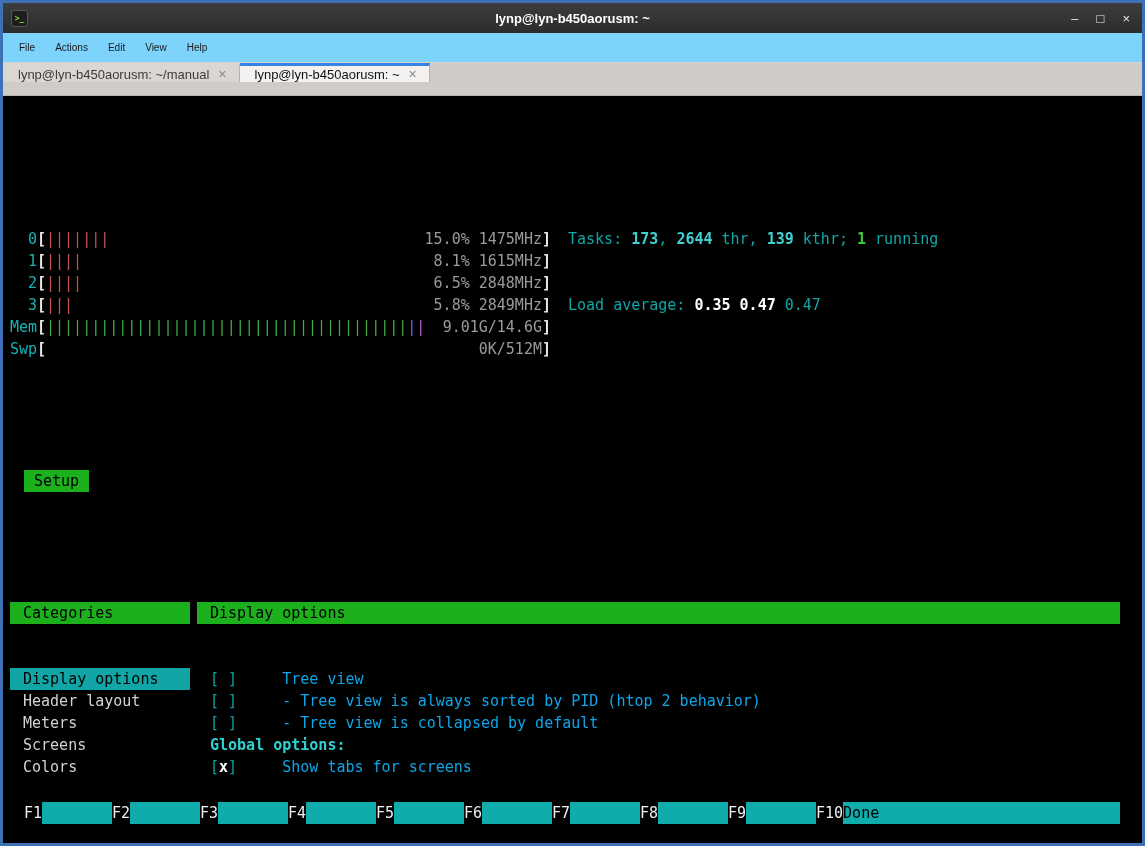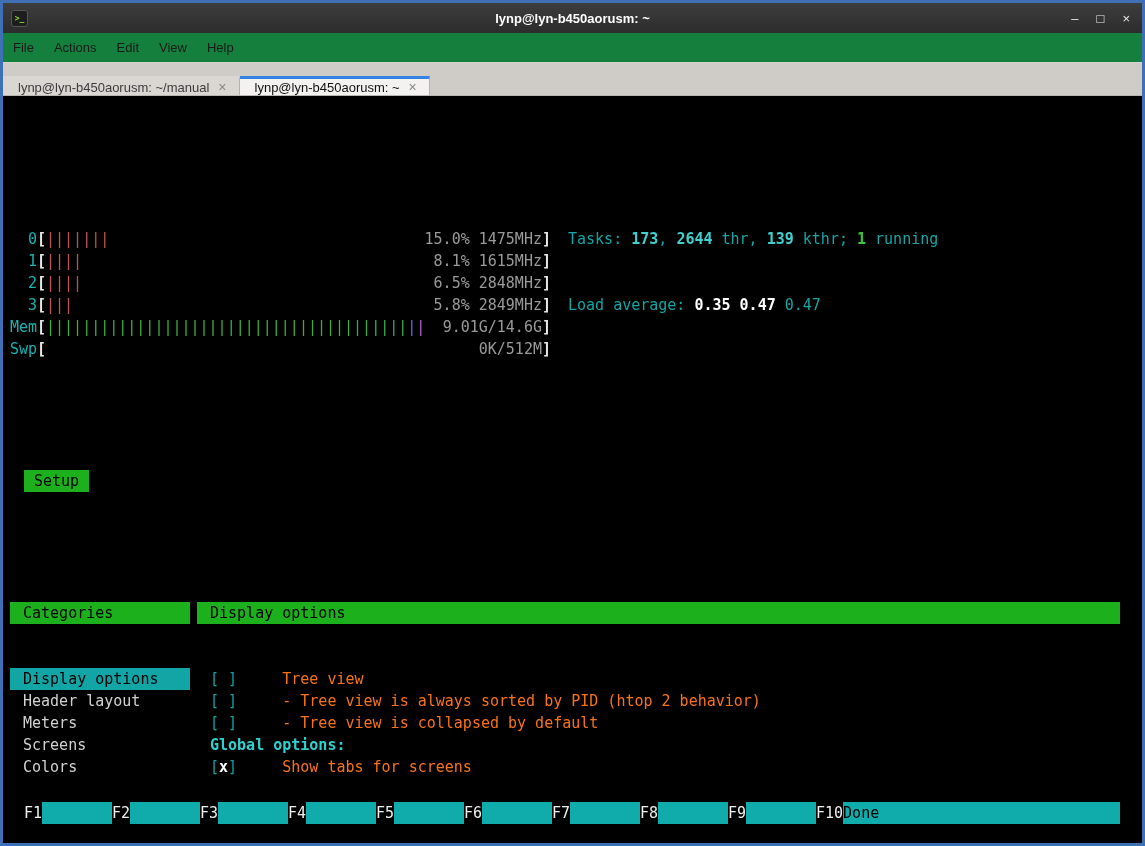--- a/index.html
+++ b/index.html
@@ -7,25 +7,25 @@
   .window{width:1145px;height:846px;border:3px solid #3f6fb5;display:flex;flex-direction:column;background:#000}
 
   
   .titlebar{height:30px;flex:0 0 auto;background:linear-gradient(#3d3d3d,#2c2c2c);display:flex;align-items:center;position:relative}
   .win-icon{margin-left:8px;width:17px;height:17px;background:#1d1d1d;border:1px solid #555;border-radius:3px;color:#8ae234;font:bold 8px/15px "DejaVu Sans Mono",monospace;text-align:center;z-index:2}
   .win-title{position:absolute;left:0;right:0;text-align:center;color:#fff;font-weight:bold;font-size:13px}
   .win-controls{margin-left:auto;display:flex;gap:18px;margin-right:12px;z-index:2;color:#e8e8e8;font-size:13px}
   .win-controls span{cursor:default}
 
   
-  .menubar{height:30px;flex:0 0 auto;background:#15803d;border-bottom:1px solid #d6d2ce;display:flex;align-items:center;font-size:13px;color:#1a1a1a}
+  .menubar{height:30px;flex:0 0 auto;background:#7dd3fc;border-bottom:1px solid #d6d2ce;display:flex;align-items:center;padding-left:6px;font-size:10px;color:#1a1a1a}
   .menu-item{padding:5px 10px}
 
   
-  .tabbar{height:33px;flex:0 0 auto;background:#cfcbc7;display:flex;align-items:flex-end;border-bottom:1px solid #b8b4b0}
+  .tabbar{height:33px;flex:0 0 auto;background:#cfcbc7;display:flex;align-items:flex-start;border-bottom:1px solid #b8b4b0}
   .tab{display:flex;align-items:center;gap:9px;padding:0 12px 0 15px;font-size:13px;color:#3c3c3c;background:#dad6d2;border-right:1px solid #b5b1ad;border-top:3px solid transparent}
   .tab.active{background:#f4f2f0;border-top:3px solid #3584e4;color:#111}
   .tab-close{color:#888;font-size:14px}
 
   
   .terminal{flex:1;position:relative;background:#000;overflow:hidden;
     font-family:"DejaVu Sans Mono",monospace;font-size:15px;line-height:22px;color:#c9c9c9;
     padding:22px 0 0 7px;white-space:pre}
   .hline{height:22px;white-space:pre}
   .spacer{height:22px}
@@ -50,21 +50,21 @@
   .panels{display:flex}
   .left-panel{width:180px;flex:0 0 auto}
   .right-panel{flex:1;margin-left:7px;margin-right:22px}
   .prow{height:22px;white-space:pre;padding-left:13px}
   .hdr-green{background:#1db01d;color:#000}
   .sel{background:#12a5a5;color:#000}
   .cat{color:#d2d2d2}
   .sub{background:#bfbfbf;color:#000}
   .opt .br{color:#12a0a0}
   .opt .x{color:#fff;font-weight:bold}
-  .opt .lbl{color:#f97316}
+  .opt .lbl{color:#0ea5e9}
   .opt-heading{color:#2fd0d0;font-weight:bold}
 
   
   .fbar{position:absolute;left:21px;right:22px;bottom:19px;height:22px;display:flex}
   .fslot{display:flex;width:88px}
   .fslot.last{width:auto;flex:1}
   .fkey{color:#eeeeee;white-space:pre}
   .flabel{flex:1;background:#10acac;color:#000;white-space:pre}
 </style>
 </head>

